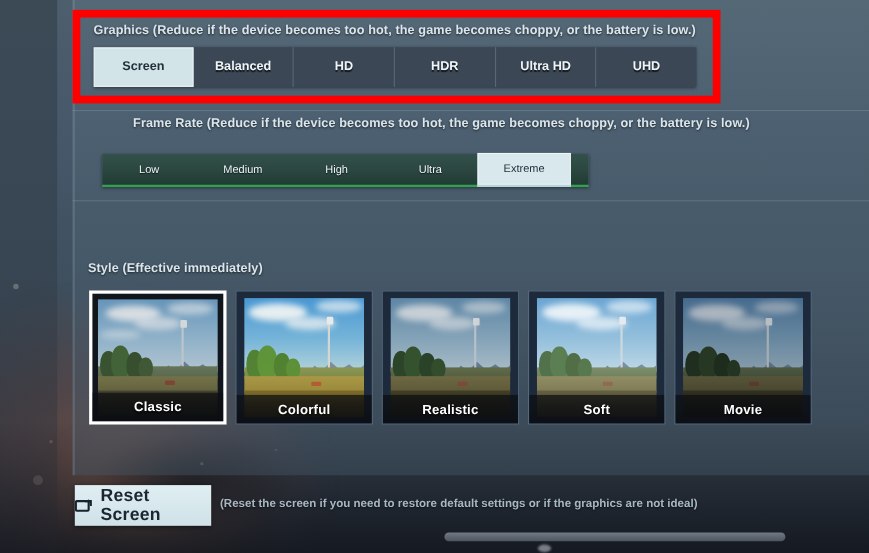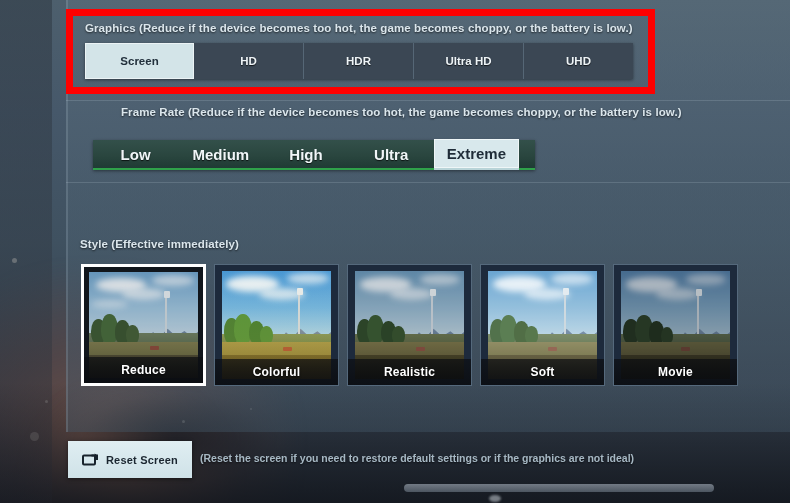--- a/index.html
+++ b/index.html
@@ -136,22 +136,22 @@
     display: flex;
     background: linear-gradient(180deg, #33504a 0%, #2a463f 55%, #1f3b34 100%);
     border-bottom: 2px solid #2fa24a;
     box-shadow: 0 1px 3px rgba(0,0,0,0.45);
   }
   .seg-frame .seg {
     flex: 1 1 0;
     display: flex;
     align-items: center;
     justify-content: center;
-    font-size: 15px;
-    font-weight: bold;
+    font-size: 10px;
+    font-weight: normal;
     color: #f0f6f8;
     text-shadow: 0 1px 1px rgba(0,0,0,0.7);
     cursor: pointer;
   }
   .seg-frame .seg.active {
     background: #d8e8ec;
     color: #1f2c38;
     text-shadow: none;
     box-shadow: inset 0 0 0 1px rgba(255,255,255,0.6);
     margin: -1px 16px -2px 0;
@@ -262,21 +262,21 @@
     background: linear-gradient(180deg, #e0eef2 0%, #cfe2e8 100%);
     display: flex;
     align-items: center;
     justify-content: center;
     gap: 7px;
     cursor: pointer;
     box-shadow: 0 1px 4px rgba(0,0,0,0.45);
   }
   .reset-btn .label {
     color: #1b2630;
-    font-size: 11px;
+    font-size: 16px;
     font-weight: bold;
     letter-spacing: 0.2px;
   }
   .reset-hint {
     position: absolute;
     left: 200px; top: 452px;
     color: #b9ccd8;
     font-size: 10.5px;
     font-weight: bold;
     text-shadow: 0 1px 2px rgba(0,0,0,0.7);
@@ -322,20 +322,21 @@
 
   <div class="panel"></div>
   <div class="panel-edge-left"></div>
   <div class="divider" style="top:100px;"></div>
   <div class="divider" style="top:182px;"></div>
 
   <div class="section-title" style="left:85px; top:22px;">Graphics (Reduce if the device becomes too hot, the game becomes choppy, or the battery is low.)</div>
 
   <div class="seg-graphics">
     <div class="seg active">Screen</div>
+    <div class="seg">Balanced</div>
     <div class="seg">HD</div>
     <div class="seg">HDR</div>
     <div class="seg">Ultra HD</div>
     <div class="seg">UHD</div>
   </div>
 
   <div class="red-box"></div>
 
   <div class="section-title" style="left:93px; top:106px;padding-left:28px;">Frame Rate (Reduce if the device becomes too hot, the game becomes choppy, or the battery is low.)</div>
 
@@ -370,21 +371,21 @@
           <div class="tree" style="left:18%; bottom:0; width:30%; height:100%; background:#476a3c;"></div>
           <div class="tree" style="left:42%; bottom:0; width:26%; height:80%; background:#3a5531;"></div>
           <div class="tree" style="left:62%; bottom:0; width:22%; height:64%; background:#445f38;"></div>
         </div>
         <div class="ground-mid" style="background:linear-gradient(180deg,#7e7b4e 0%,#6a6a43 100%);"></div>
         <div class="veh" style="left:56%; top:70%; background:#8a4a3a;"></div>
         <div class="ground-near" style="background:linear-gradient(180deg,#4d4a33 0%,#35331f 60%,#2a2717 100%);"></div>
         <div class="tint" style="background:rgba(30,34,28,0.10);"></div>
       </div>
     </div>
-    <div class="cap">Reduce</div>
+    <div class="cap">Classic</div>
   </div>
 
   <div class="tile" style="left:214px;">
     <div class="thumb">
       <div class="scene">
         <div class="sky" style="background:linear-gradient(180deg,#3d93d8 0%,#68b2e4 55%,#a9d4ea 100%);"></div>
         <div class="cloud" style="left:4%;  top:5%;  width:48%; height:14%;"></div>
         <div class="cloud" style="left:34%; top:16%; width:42%; height:11%; opacity:.8;"></div>
         <div class="cloud" style="left:60%; top:2%;  width:38%; height:10%; opacity:.75;"></div>
         <div class="mount"></div>

